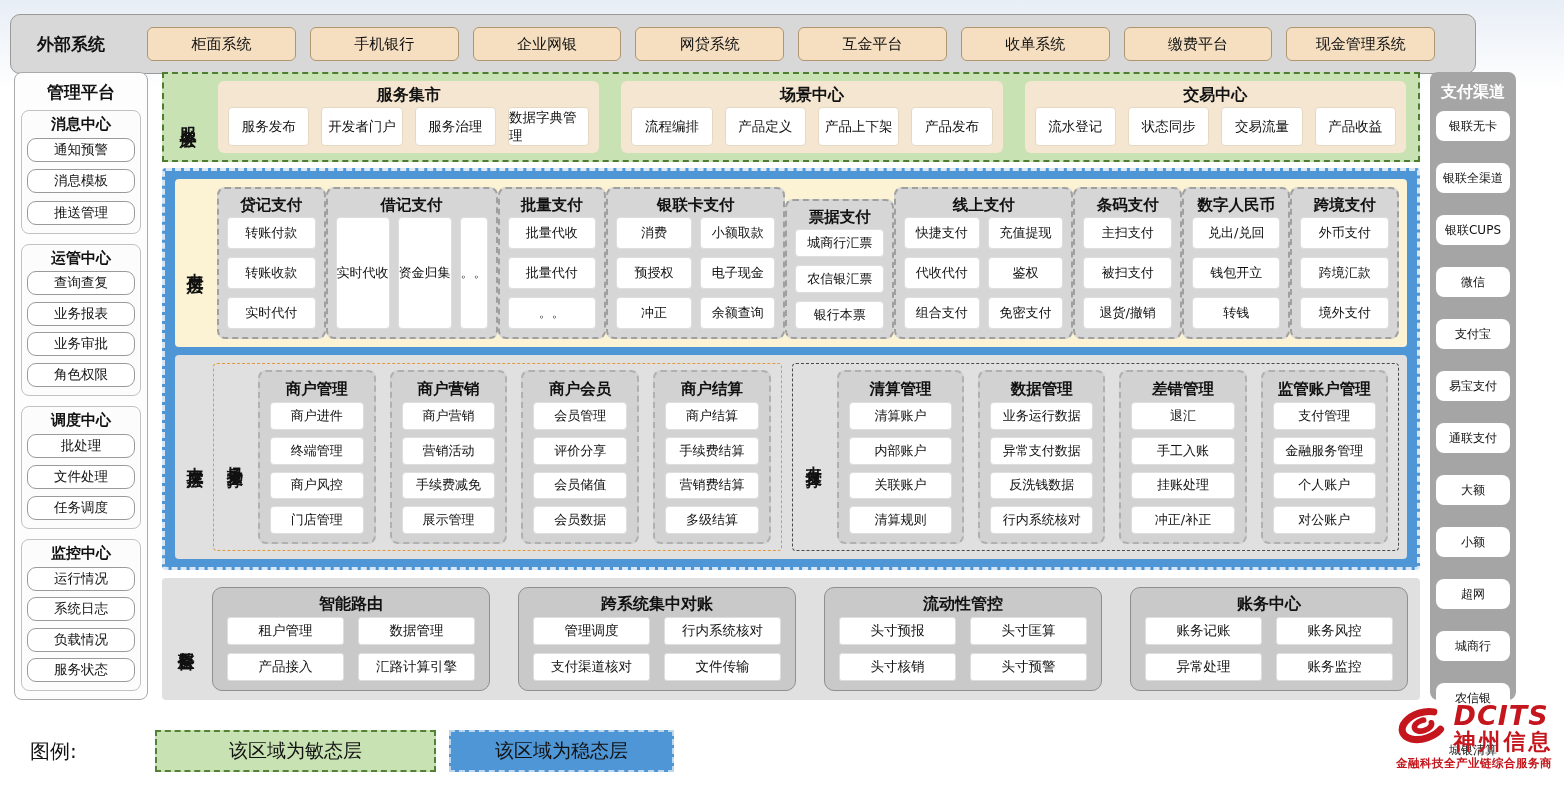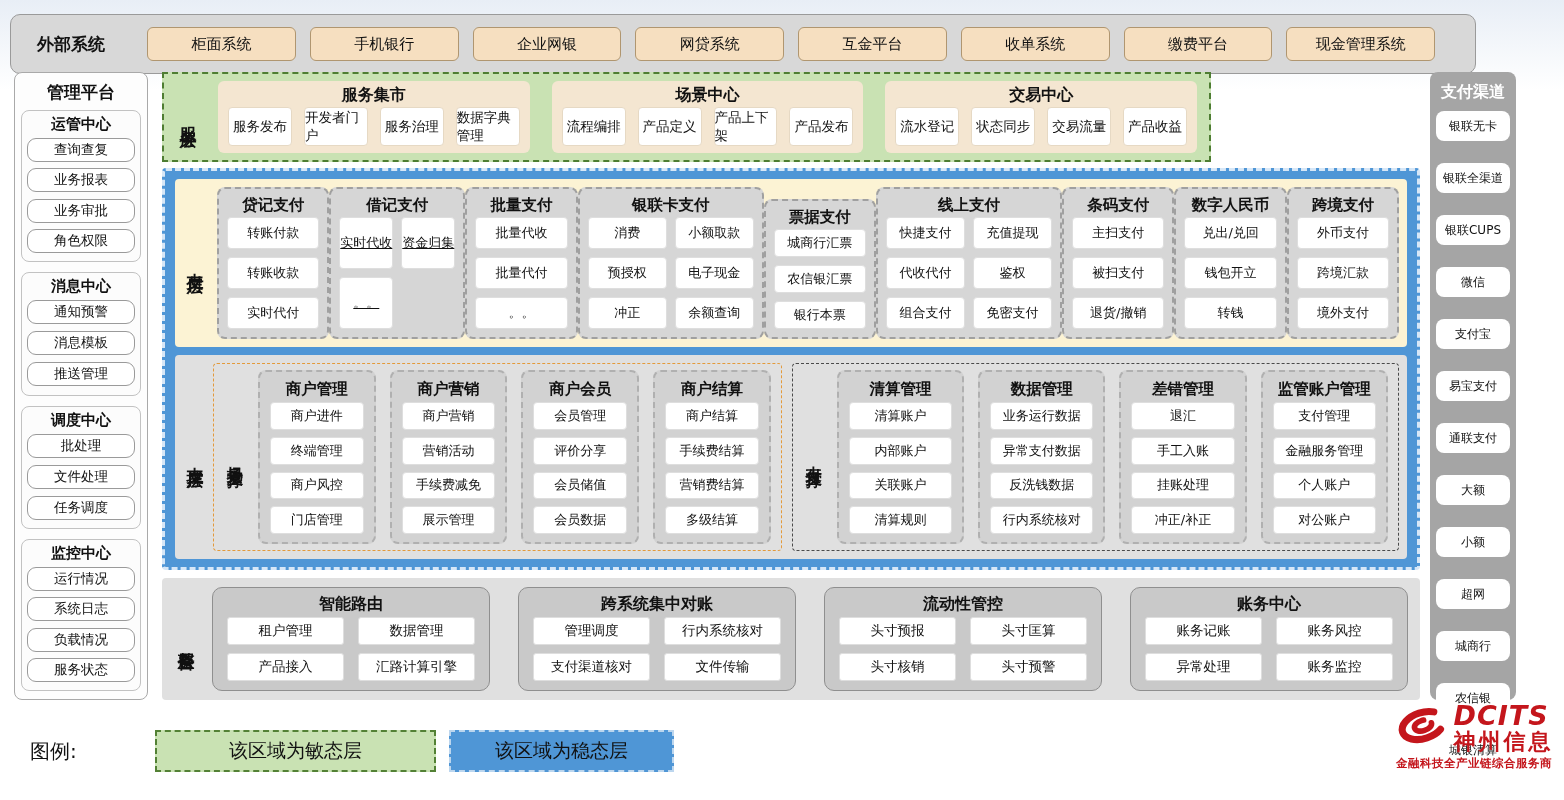--- a/index.html
+++ b/index.html
@@ -27,21 +27,21 @@
   .side-group-title{text-align:center;font-weight:bold;font-size:15px;margin-bottom:3px;}
   .side-items{flex:1;display:flex;flex-direction:column;justify-content:space-evenly;gap:6px;}
   .side-btn{height:24px;background:#fff;border:1.2px solid #9a9a9a;border-radius:9px;
     display:flex;align-items:center;justify-content:center;font-size:13.5px;}
 
   
   .vlabel{writing-mode:vertical-rl;text-orientation:upright;font-weight:bold;
     display:flex;align-items:center;justify-content:center;letter-spacing:3px;line-height:1;flex:none;}
 
   
-  .service-layer{left:162px;top:72px;width:1049px;height:90px;background:#c9e2b3;
+  .service-layer{left:162px;top:72px;width:1258px;height:90px;background:#c9e2b3;
     border:2.5px dashed #4e7d32;display:flex;padding:7px 12px;gap:18px;}
   .service-layer .vlabel{font-size:17px;width:24px;}
   .svc-section{flex:1;background:#f4e6d1;border-radius:6px;padding:2px 10px 7px;
     display:flex;flex-direction:column;}
   .svc-title{text-align:center;font-weight:bold;font-size:16px;line-height:24px;}
   .svc-items{flex:1;display:flex;gap:12px;}
   .svc-btn{flex:1;background:#fff;border:1px solid #e6d9c4;border-radius:4px;
     display:flex;align-items:center;justify-content:center;font-size:13.5px;}
 
   
@@ -121,35 +121,35 @@
       <div class="tan-btn">互金平台</div>
       <div class="tan-btn">收单系统</div>
       <div class="tan-btn">缴费平台</div>
       <div class="tan-btn">现金管理系统</div>
     </div>
 </div>
 
 <div class="abs left-sidebar">
   <div class="side-title">管理平台</div>
   <div class="side-groups">
+      <div class="side-group">
+        <div class="side-group-title">消息中心</div>
+        <div class="side-items">
+          <div class="side-btn">通知预警</div>
+          <div class="side-btn">消息模板</div>
+          <div class="side-btn">推送管理</div>
+        </div>
+      </div>
       <div class="side-group tall">
         <div class="side-group-title">运管中心</div>
         <div class="side-items">
           <div class="side-btn">查询查复</div>
           <div class="side-btn">业务报表</div>
           <div class="side-btn">业务审批</div>
           <div class="side-btn">角色权限</div>
-        </div>
-      </div>
-      <div class="side-group">
-        <div class="side-group-title">消息中心</div>
-        <div class="side-items">
-          <div class="side-btn">通知预警</div>
-          <div class="side-btn">消息模板</div>
-          <div class="side-btn">推送管理</div>
         </div>
       </div>
       <div class="side-group">
         <div class="side-group-title">调度中心</div>
         <div class="side-items">
           <div class="side-btn">批处理</div>
           <div class="side-btn">文件处理</div>
           <div class="side-btn">任务调度</div>
         </div>
       </div>
@@ -205,21 +205,21 @@
         <div class="pay-group" style="flex: 1 1 0%;">
           <div class="pay-title">贷记支付</div>
           <div class="pay-items" style="grid-template-columns: repeat(1, 1fr);">
             <div class="pay-btn">转账付款</div>
             <div class="pay-btn">转账收款</div>
             <div class="pay-btn">实时代付</div>
           </div>
         </div>
         <div class="pay-group" style="flex: 1 1 0%;">
           <div class="pay-title">借记支付</div>
-          <div class="pay-items" style="grid-template-columns: repeat(2, 1fr); text-decoration: underline;">
+          <div class="pay-items" style="grid-template-columns: repeat(3, 1fr);">
             <div class="pay-btn">实时代收</div>
             <div class="pay-btn">资金归集</div>
             <div class="pay-btn">。。</div>
           </div>
         </div>
         <div class="pay-group" style="flex: 1 1 0%;">
           <div class="pay-title">批量支付</div>
           <div class="pay-items" style="grid-template-columns: repeat(1, 1fr);">
             <div class="pay-btn">批量代收</div>
             <div class="pay-btn">批量代付</div>

